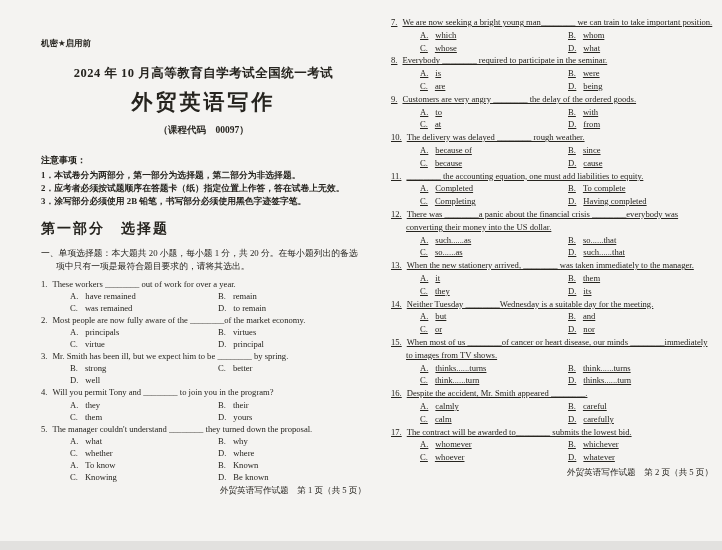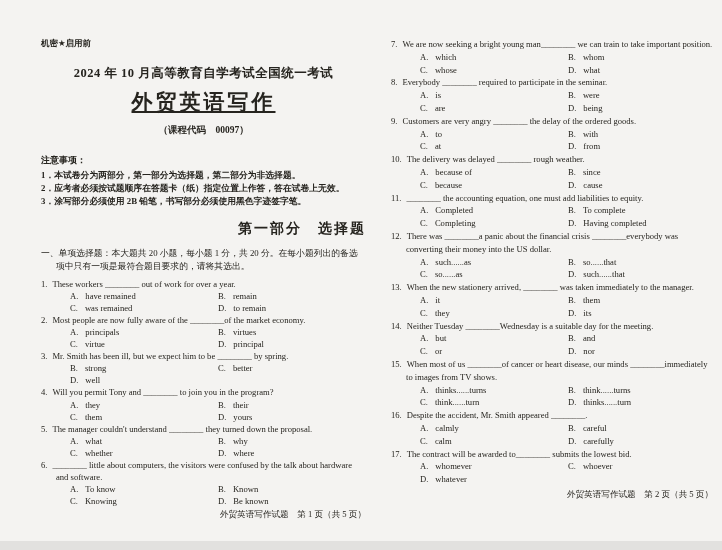--- a/index.html
+++ b/index.html
@@ -23,45 +23,45 @@
     margin-top:38px;
     font-size:8.5px; font-weight:bold;
     font-family:"DejaVu Sans","Liberation Sans",sans-serif;
   }
   .exam-session {
     margin-top:15px; text-align:center;
     font-size:12.5px; font-weight:bold; letter-spacing:0.5px;
   }
   .exam-title {
     margin:6px 0 0; text-align:center;
-    font-size:21px; font-weight:bold; letter-spacing:3px;text-decoration:underline;
+    font-size:21px; font-weight:bold; letter-spacing:3px;
   }
   .course-code {
     margin-top:8px; text-align:center;
     font-size:9.5px; font-weight:bold;
   }
   .notes-header {
     margin-top:17px;
     font-size:9px; font-weight:bold;
   }
   .notes { margin-top:2px; }
   .note {
     font-size:8.8px; font-weight:bold; line-height:13.2px;
   }
   .section-title {
-    margin-top:11px; text-align:right;
+    margin-top:11px; text-align:left;
     font-size:14px; font-weight:bold; letter-spacing:2px;
   }
   .instructions {
     margin-top:9px;
     font-size:8.8px; font-weight:normal; line-height:13.5px;
     padding-left:15px; text-indent:-15px;
   }
   .questions { margin-top:4px; }
-  #page2 .questions { margin-top:38px; }
+  #page2 .questions { margin-top:16px;text-decoration:underline; }
 
   .q { font-size:8.6px; line-height:12.1px; }
   #page2 .q { line-height:12.8px; }
   .q-stem { padding-left:15px; text-indent:-15px; }
   .q-num { padding-right:5px; }
   .q-options {
     display:grid; grid-template-columns:148px 1fr;
     padding-left:29px;
   }
   .opt-label { padding-right:7px; }
@@ -141,23 +141,20 @@
     </div>
     <div class="q-options">
           <div class="opt"><span class="opt-label">A.</span><span class="opt-text">what</span></div>
           <div class="opt"><span class="opt-label">B.</span><span class="opt-text">why</span></div>
           <div class="opt"><span class="opt-label">C.</span><span class="opt-text">whether</span></div>
           <div class="opt"><span class="opt-label">D.</span><span class="opt-text">where</span></div>
         </div>
   </div>
 
   <div class="q">
-    <div class="q-stem">
-      <span class="q-num">6.</span><span class="q-text">________ little about computers, the visitors were confused by the talk about hardware and software.</span>
-    </div>
     <div class="q-options">
           <div class="opt"><span class="opt-label">A.</span><span class="opt-text">To know</span></div>
           <div class="opt"><span class="opt-label">B.</span><span class="opt-text">Known</span></div>
           <div class="opt"><span class="opt-label">C.</span><span class="opt-text">Knowing</span></div>
           <div class="opt"><span class="opt-label">D.</span><span class="opt-text">Be known</span></div>
         </div>
   </div>
 </div>
   <div class="footer">外贸英语写作试题　第 1 页（共 5 页）</div>
 </div>
@@ -283,20 +280,21 @@
           <div class="opt"><span class="opt-label">D.</span><span class="opt-text">carefully</span></div>
         </div>
   </div>
 
   <div class="q">
     <div class="q-stem">
       <span class="q-num">17.</span><span class="q-text">The contract will be awarded to________ submits the lowest bid.</span>
     </div>
     <div class="q-options">
           <div class="opt"><span class="opt-label">A.</span><span class="opt-text">whomever</span></div>
+          <div class="opt"><span class="opt-label">B.</span><span class="opt-text">whichever</span></div>
           <div class="opt"><span class="opt-label">C.</span><span class="opt-text">whoever</span></div>
           <div class="opt"><span class="opt-label">D.</span><span class="opt-text">whatever</span></div>
         </div>
   </div>
 </div>
   <div class="footer">外贸英语写作试题　第 2 页（共 5 页）</div>
 </div>
 
 <div class="bottom-band"></div>
 

